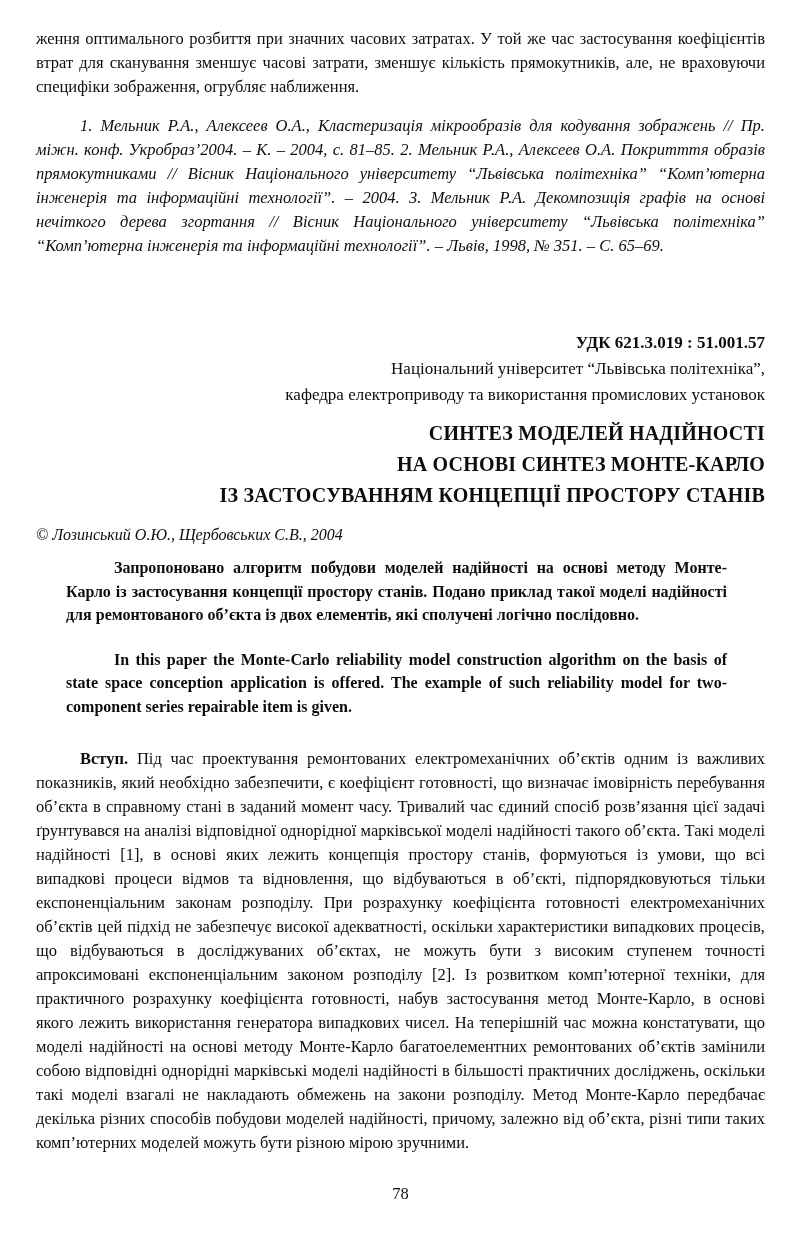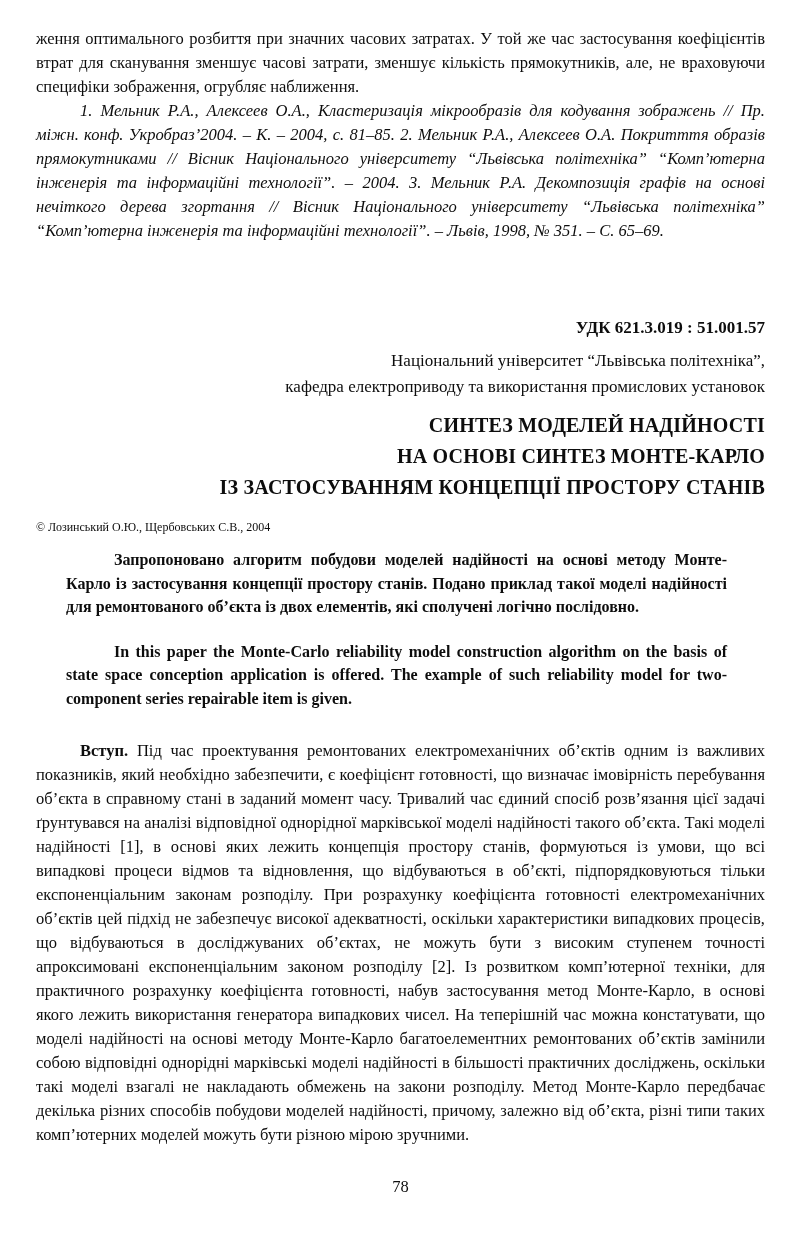--- a/index.html
+++ b/index.html
@@ -11,64 +11,65 @@
     width: 799px;
     height: 1240px;
     overflow: hidden;
     font-family: "Liberation Serif", "DejaVu Serif", serif;
     color: #0d0d0d;
   }
   .page {
     box-sizing: border-box;
     width: 799px;
     height: 1240px;
-    padding: 27px 34px 18px 36px;
+    padding: 27px 34px 11px 36px;
     display: flex;
     flex-direction: column;
     background: #ffffff;
   }
   .body-text {
     margin: 0;
     font-size: 16.5px;
     line-height: 24px;
     text-align: justify;
   }
   .cont {
     margin-top: 0;
   }
   .refs {
+    margin-top: 15px;
     font-style: italic;
     text-indent: 44px;
     font-family: Liberation Serif, serif;
   }
   .header-block {
     margin-top: 72px;
     text-align: right;
     font-size: 17px;
     line-height: 26px;
   }
   .udc {
     font-weight: bold;
-    margin-bottom: 7px;
   }
   .authors {
     font-weight: bold;
   }
   .title {
     margin: 10px 0 0 0;
     text-align: right;
     font-size: 20px;
     line-height: 31px;
     font-weight: bold;
     letter-spacing: 0.2px;
   }
   .title .tl { display: block; }
   .copyright {
     margin: 13px 0 0 0;
-    font-size: 12px;
+    font-style: italic;
+    font-size: 16px;
     line-height: 22px;
   }
   .abstract {
     margin: 10px 38px 0 30px;
     font-weight: bold;
     font-size: 16px;
     line-height: 23.5px;
     text-align: justify;
     text-indent: 48px;
   }

